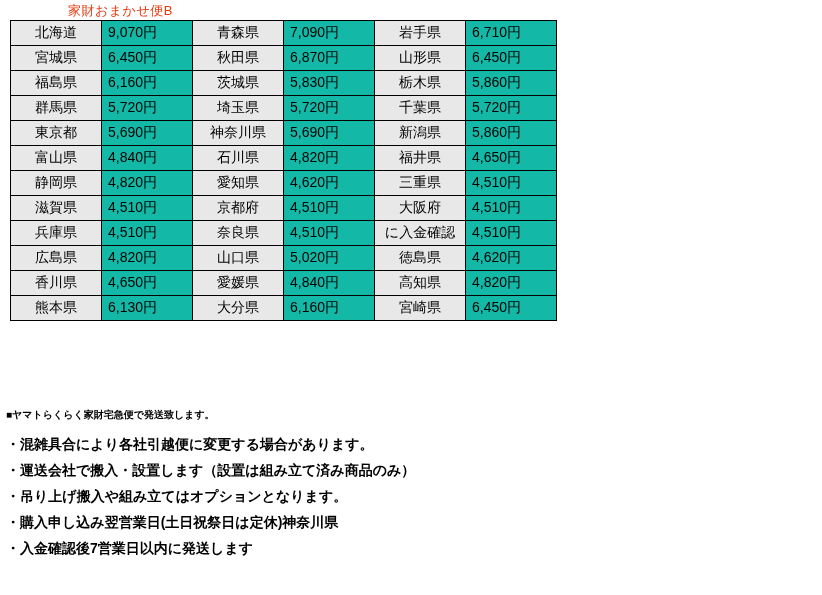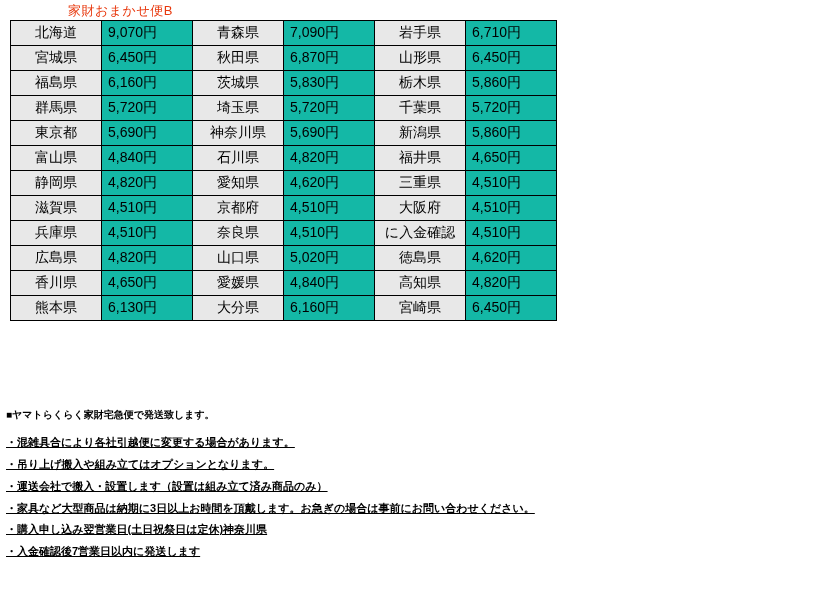--- a/index.html
+++ b/index.html
@@ -61,26 +61,25 @@
     top: 408px;
     width: 810px;
   }
   .note-head {
     font-size: 10px;
     font-weight: bold;
     margin: 0 0 14px 0;
     line-height: 1.3;
   }
   .note-line {
-    font-size: 11px;
+    font-size: 14px;
     font-weight: bold;
     margin: 0 0 7px 0;
     line-height: 1.35;
     white-space: nowrap;
-    text-decoration: underline;
   }
 </style>
 </head>
 <body>
 
 <div class="page">
 
   <div class="title">家財おまかせ便B</div>
 
   <table class="fee-table">
@@ -181,22 +180,21 @@
           <td class="pref">宮崎県</td>
           <td class="price">6,450円</td>
         </tr>
       </tbody>
   </table>
 
   <div class="notes">
     <p class="note-head">■ヤマトらくらく家財宅急便で発送致します。</p>
     <div>
         <p class="note-line">・混雑具合により各社引越便に変更する場合があります。</p>
+        <p class="note-line">・運送会社で搬入・設置します（設置は組み立て済み商品のみ）</p>
         <p class="note-line">・吊り上げ搬入や組み立てはオプションとなります。</p>
-        <p class="note-line">・運送会社で搬入・設置します（設置は組み立て済み商品のみ）</p>
-        <p class="note-line">・家具など大型商品は納期に3日以上お時間を頂戴します。お急ぎの場合は事前にお問い合わせください。</p>
         <p class="note-line">・購入申し込み翌営業日(土日祝祭日は定休)神奈川県</p>
         <p class="note-line">・入金確認後7営業日以内に発送します</p>
       </div>
 
   </div>
 
 </div>
 
 </body></html>

